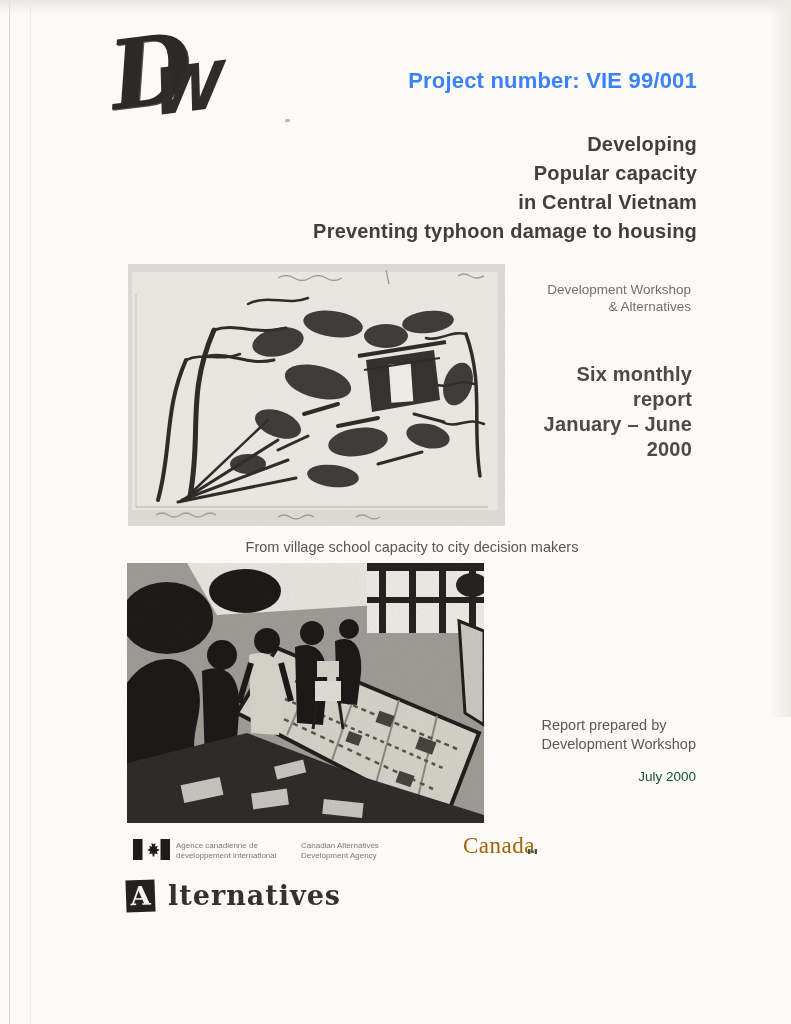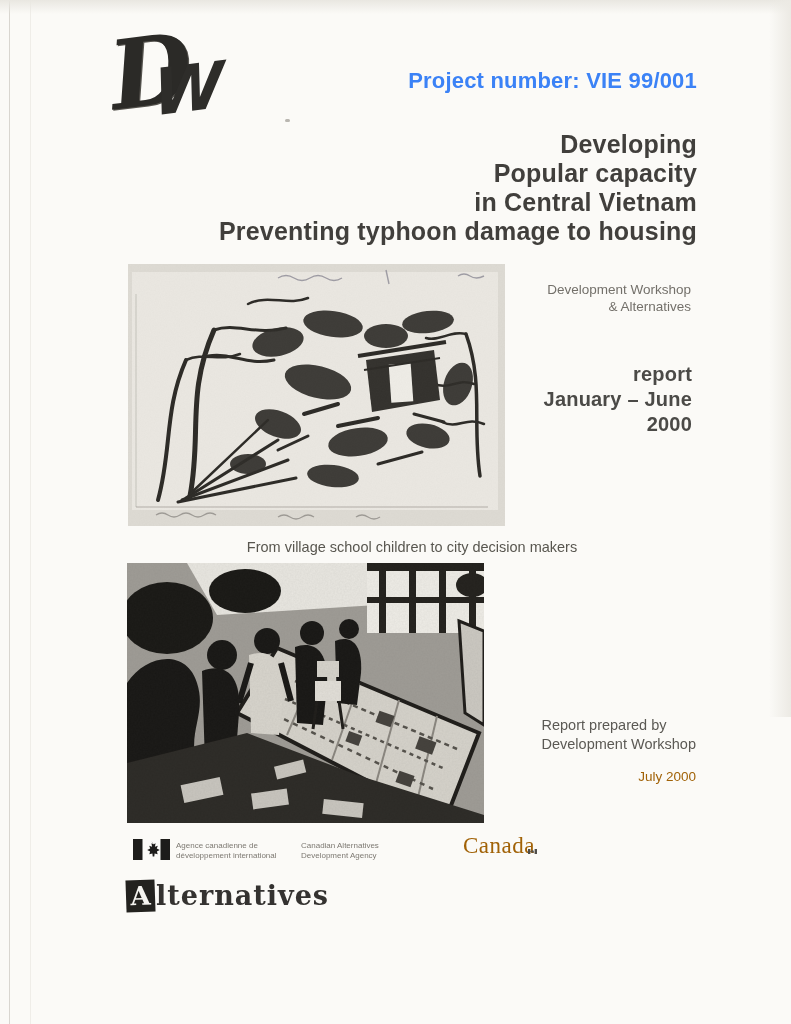--- a/index.html
+++ b/index.html
@@ -22,54 +22,54 @@
   .dw-d{position:absolute;left:0;top:0;font:italic 900 95px "DejaVu Serif", serif;
     color:#2b2a27;transform:rotate(-7deg);letter-spacing:-4px;
     text-shadow:1px 1px 0 #55534e;}
   .dw-w{position:absolute;left:43px;top:36px;font:italic 800 64px "DejaVu Sans", sans-serif;
     color:#2e2d2a;transform:rotate(-7deg) skewX(-8deg);}
 
   .project-number{position:absolute;right:94px;top:68px;
     font-size:22px;font-weight:700;color:#3b82f6;letter-spacing:.2px;}
 
   .report-title{position:absolute;right:94px;top:130px;text-align:right;
-    font-size:25px;font-weight:700;color:#413f3c;line-height:29px;letter-spacing:.2px;}
+    font-size:20px;font-weight:700;color:#413f3c;line-height:29px;letter-spacing:.2px;}
 
   .drawing-figure{position:absolute;left:128px;top:264px;width:377px;height:262px;}
   .photo-figure{position:absolute;left:127px;top:563px;width:357px;height:260px;}
   figure{margin:0;}
   figure svg{display:block;}
 
   .org-block{position:absolute;right:100px;top:281px;text-align:right;
     font-size:13.5px;color:#73706a;line-height:17px;}
 
   .period-block{position:absolute;right:99px;top:362px;text-align:right;
     font-size:20px;font-weight:700;color:#4b4a47;line-height:25px;letter-spacing:.2px;}
 
   .caption{position:absolute;left:132px;top:539px;width:560px;text-align:center;
     font-size:14.5px;color:#58564f;}
 
   .prepared-block{position:absolute;right:95px;top:716px;text-align:left;
     font-size:14.5px;color:#5b5954;line-height:19px;}
-  .report-date{position:absolute;right:95px;top:769px;font-size:13.5px;color:#a16207;}
+  .report-date{position:absolute;right:95px;top:769px;font-size:13.5px;color:#14532d;}
 
   
   .cida-flag{position:absolute;left:133px;top:839px;}
   .cida-fr{position:absolute;left:176px;top:841px;font-size:8px;line-height:9.5px;color:#7d7972;}
   .cida-en{position:absolute;left:301px;top:841px;font-size:8px;line-height:9.5px;color:#7d7972;}
   .canada-wordmark{position:absolute;left:463px;top:833px;
     font-family:"Liberation Serif", serif;font-size:23px;color:#a16207;letter-spacing:.5px;}
   .canada-flag-mark{position:absolute;right:-2px;top:1px;}
 
   .alternatives-logo{position:absolute;left:126px;top:880px;display:flex;align-items:flex-start;}
   .alt-square{width:29px;height:32px;background:#23221f;color:#f5f4f0;
     font-family:"DejaVu Serif", serif;font-weight:700;font-size:26px;
     display:flex;align-items:center;justify-content:center;transform:rotate(-2deg);}
   .alt-rest{font-family:"DejaVu Serif", serif;font-weight:700;font-size:27px;
-    color:#343230;letter-spacing:1px;margin-left:1px;line-height:32px;}
+    color:#343230;letter-spacing:1px;margin-left:13px;line-height:32px;}
 </style>
 </head>
 <body>
 
 <div class="page">
 
   <div class="scan-edge-left"></div>
   <div class="scan-edge-left2"></div>
   <div class="scan-top-wash"></div>
   <div class="scan-right-wash"></div>
@@ -158,26 +158,27 @@
       <rect width="377" height="262" filter="url(#grainA)" opacity="0.14"></rect>
     </svg>
   </figure>
 
   <div class="org-block">
     <div>Development Workshop</div>
     <div>&amp; Alternatives</div>
   </div>
 
   <div class="period-block">
+    <div>Six monthly</div>
     <div>report</div>
     <div>January – June</div>
     <div>2000</div>
   </div>
 
-  <div class="caption">From village school children to city decision makers</div>
+  <div class="caption">From village school capacity to city decision makers</div>
 
   <figure class="photo-figure">
     <svg width="357" height="260" viewBox="0 0 357 260" xmlns="http://www.w3.org/2000/svg">
       <defs>
         <filter id="grainB" x="0" y="0" width="100%" height="100%">
           <feTurbulence type="fractalNoise" baseFrequency="0.6" numOctaves="2" stitchTiles="stitch"></feTurbulence>
           <feColorMatrix type="matrix" values="0 0 0 0 0.1  0 0 0 0 0.1  0 0 0 0 0.09  0 0 0 0.5 0"></feColorMatrix>
         </filter>
       </defs>
       <rect width="357" height="260" fill="#9f9c96"></rect>

